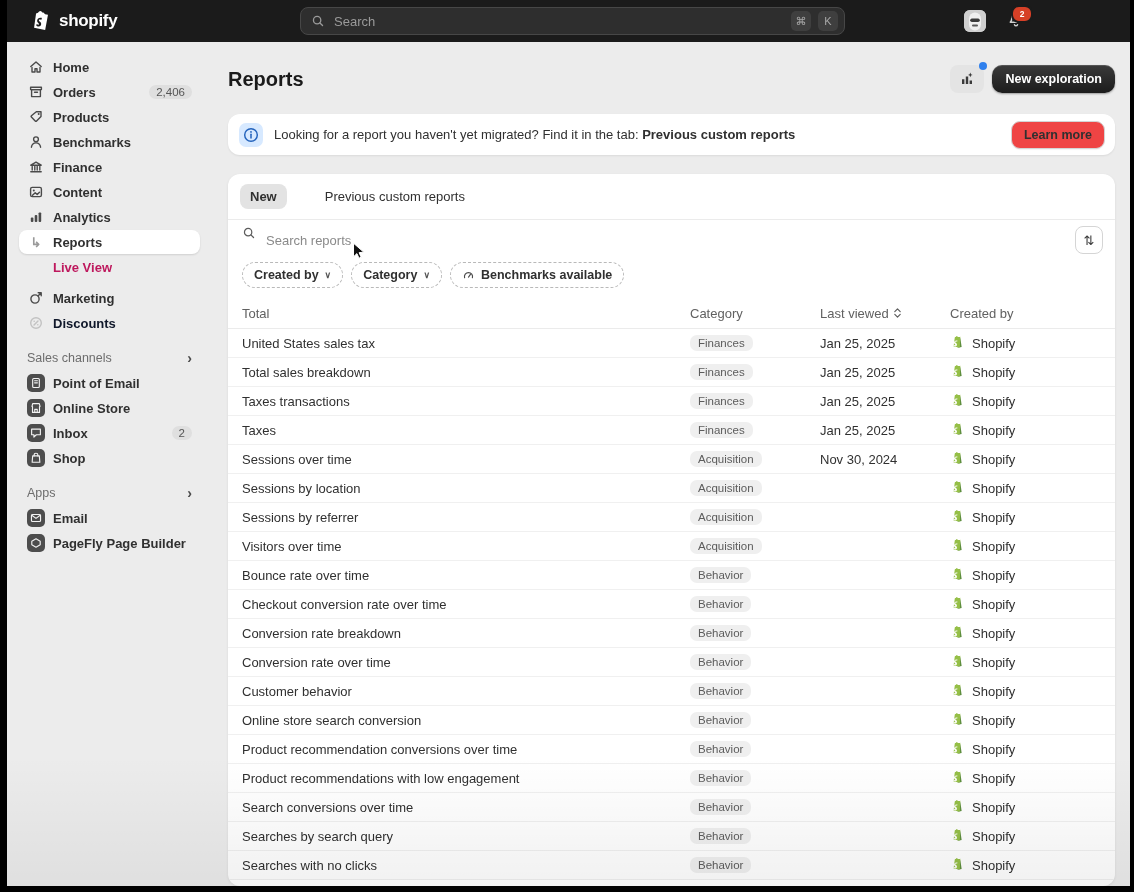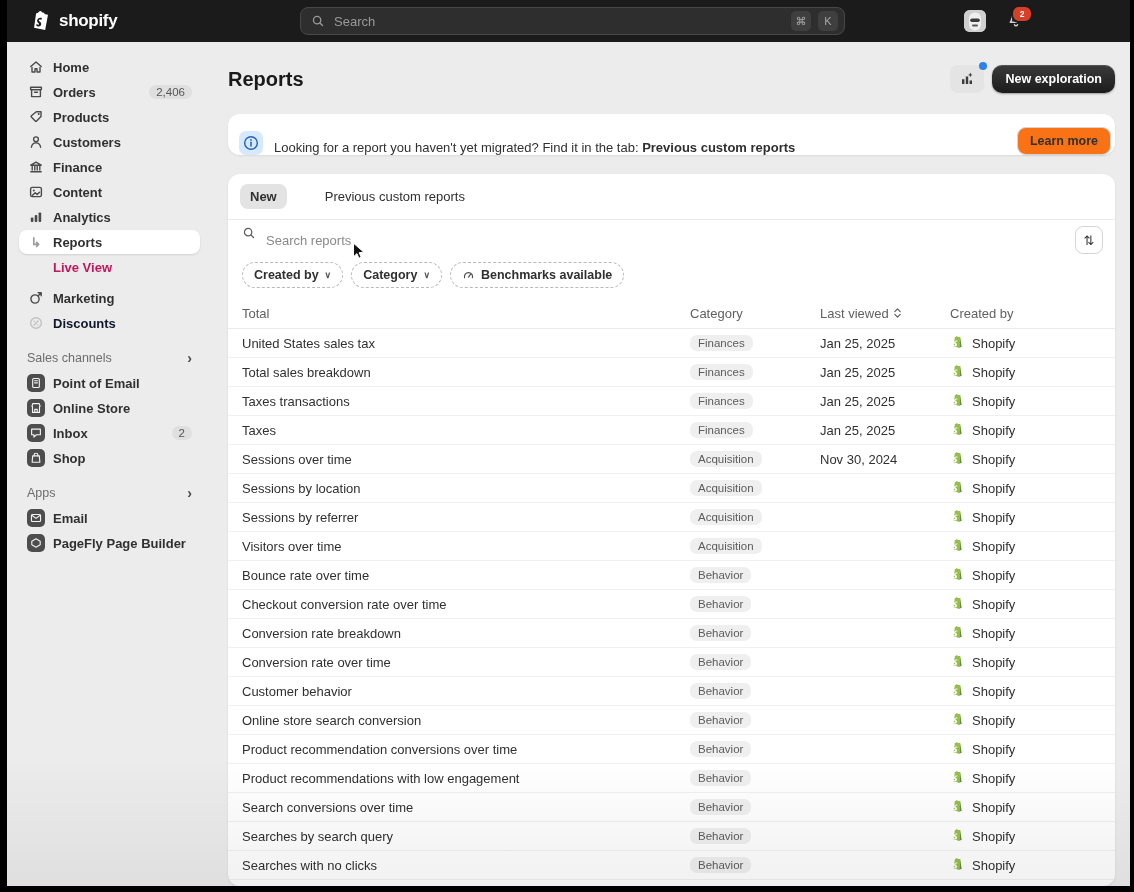--- a/index.html
+++ b/index.html
@@ -39,25 +39,25 @@
   .appicon{width:18px;height:18px;border-radius:5px;background:#4d4d4d;display:flex;align-items:center;justify-content:center;flex:0 0 auto}
 
   
   .main{flex:1;min-width:0;display:flex;flex-direction:column;padding:0 15px 0 18px;position:relative}
   .title-row{margin-top:22px;height:30px;display:flex;align-items:center;flex:0 0 auto}
   .page-title{font-size:20px;font-weight:bold;color:#1a1a1a}
   .title-actions{margin-left:auto;display:flex;align-items:center;gap:8px}
   .icon-btn{width:34px;height:28px;border-radius:8px;background:#e4e4e4;border:none;display:flex;align-items:center;justify-content:center;position:relative;cursor:pointer}
   .blue-dot{position:absolute;top:-3px;right:-3px;width:8px;height:8px;border-radius:50%;background:#2f80ed}
   .btn-dark{height:28px;border:none;border-radius:10px;background:linear-gradient(180deg,#3a3a3a,#1c1c1c);color:#fff;font-size:12.5px;font-weight:bold;padding:0 13px;font-family:inherit;cursor:pointer;box-shadow:0 1px 2px rgba(0,0,0,.35),inset 0 1px 0 rgba(255,255,255,.14)}
-  .banner{margin-top:20px;background:#fff;border-radius:12px;height:41px;display:flex;align-items:flex-end;gap:11px;padding:0 4px 0 11px;box-shadow:0 1px 2px rgba(0,0,0,.08);flex:0 0 auto}
+  .banner{margin-top:20px;background:#fff;border-radius:12px;height:41px;display:flex;align-items:center;gap:11px;padding:0 10px 0 11px;box-shadow:0 1px 2px rgba(0,0,0,.08);flex:0 0 auto}
   .info-chip{width:24px;height:24px;border-radius:7px;background:#d7e9ff;display:flex;align-items:center;justify-content:center;flex:0 0 auto}
   .banner-text{font-size:13px;color:#303030;white-space:nowrap;overflow:hidden;text-overflow:ellipsis}
   .banner-text b{font-weight:bold}
-  .btn-light{margin-left:auto;height:28px;background:#f97316;border:1px solid #d4d4d4;border-radius:9px;font-size:12.5px;font-weight:bold;color:#303030;padding:0 12px;font-family:inherit;cursor:pointer;box-shadow:0 1px 1px rgba(0,0,0,.05);flex:0 0 auto}
+  .btn-light{margin-left:auto;height:28px;background:#ef4444;border:1px solid #d4d4d4;border-radius:9px;font-size:12.5px;font-weight:bold;color:#303030;padding:0 12px;font-family:inherit;cursor:pointer;box-shadow:0 1px 1px rgba(0,0,0,.05);flex:0 0 auto}
 
   .card{margin-top:19px;background:#fff;border-radius:12px;box-shadow:0 1px 3px rgba(0,0,0,.08);flex:1;display:flex;flex-direction:column;min-height:0;overflow:hidden}
   .tabs{display:flex;align-items:center;gap:28px;padding:10px 12px;border-bottom:1px solid #ebebeb;flex:0 0 auto}
   .tab{border:none;background:transparent;font-size:13px;color:#303030;padding:5px 10px;border-radius:8px;font-family:inherit;cursor:pointer;font-weight:normal}
   .tab.active{background:#e3e3e3;font-weight:bold}
   .search-row{display:flex;gap:8px;padding:6px 12px 6px 14px;flex:0 0 auto}
   .search-row input{flex:1;border:none;outline:none;font-size:13px;color:#303030;font-family:inherit;min-width:0}
   .search-row input::placeholder{color:#8a8a8a}
   .sort-btn{width:28px;height:28px;border:1px solid #d5d5d5;border-radius:8px;background:#fff;display:flex;align-items:center;justify-content:center;font-size:13px;color:#3a3a3a;cursor:pointer;flex:0 0 auto}
   .filter-row{display:flex;align-items:center;gap:8px;padding:2px 12px 10px 14px;flex:0 0 auto}
@@ -151,21 +151,21 @@
           </span>
           <span class="s-lbl">Products</span>
         </div>
         <div class="side-item">
           <span class="s-ic">
             <svg width="16" height="16" viewBox="0 0 16 16">
               <circle cx="8" cy="5.3" r="2.4" fill="none" stroke="currentColor" stroke-width="1.4" stroke-linecap="round" stroke-linejoin="round"></circle>
               <path d="M3.4 13.2c.5-2.9 2.4-4.3 4.6-4.3s4.1 1.4 4.6 4.3" fill="none" stroke="currentColor" stroke-width="1.4" stroke-linecap="round" stroke-linejoin="round"></path>
             </svg>
           </span>
-          <span class="s-lbl">Customers</span>
+          <span class="s-lbl">Benchmarks</span>
         </div>
         <div class="side-item">
           <span class="s-ic">
             <svg width="16" height="16" viewBox="0 0 16 16">
               <path d="M2.8 6.2 8 3.2l5.2 3z" fill="none" stroke="currentColor" stroke-width="1.4" stroke-linecap="round" stroke-linejoin="round"></path>
               <path d="M4.2 7.4v3.6M6.8 7.4v3.6M9.2 7.4v3.6M11.8 7.4v3.6" fill="none" stroke="currentColor" stroke-width="1.4" stroke-linecap="round" stroke-linejoin="round"></path>
               <path d="M2.8 12.8h10.4" fill="none" stroke="currentColor" stroke-width="1.4" stroke-linecap="round" stroke-linejoin="round"></path>
             </svg>
           </span>
           <span class="s-lbl">Finance</span>

